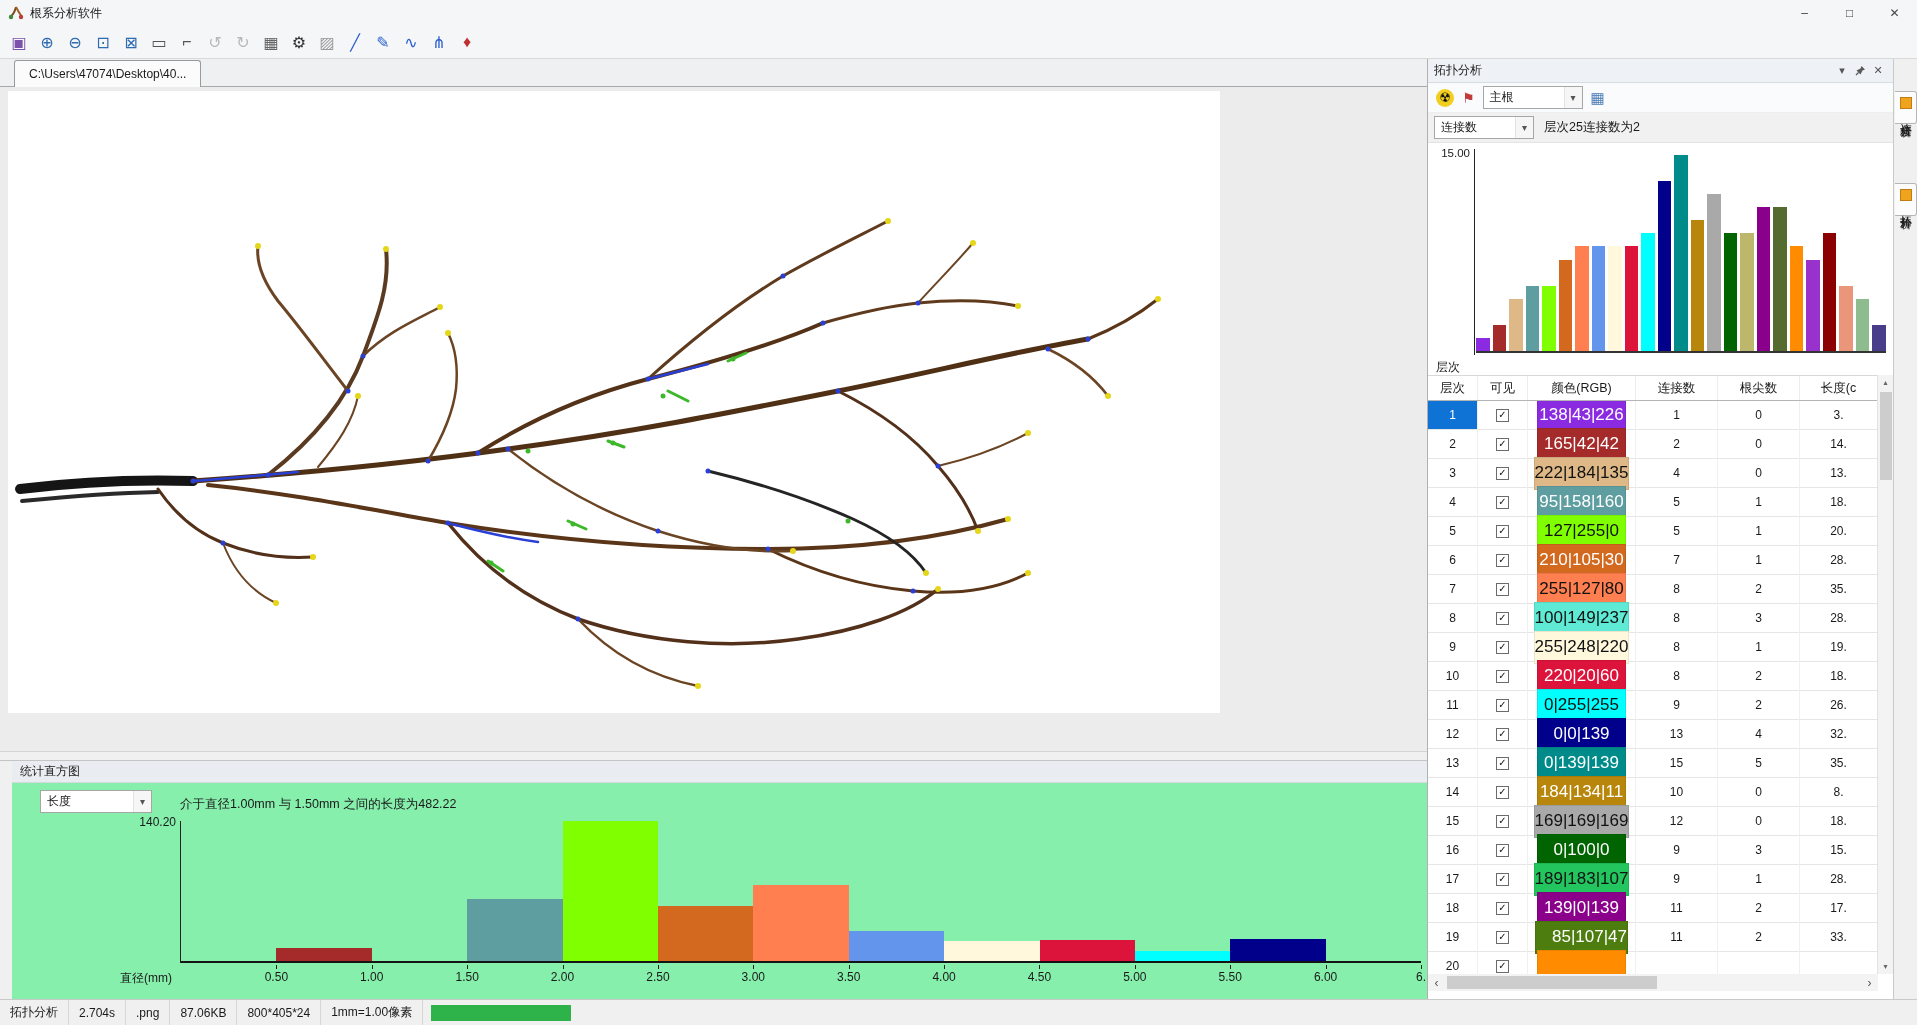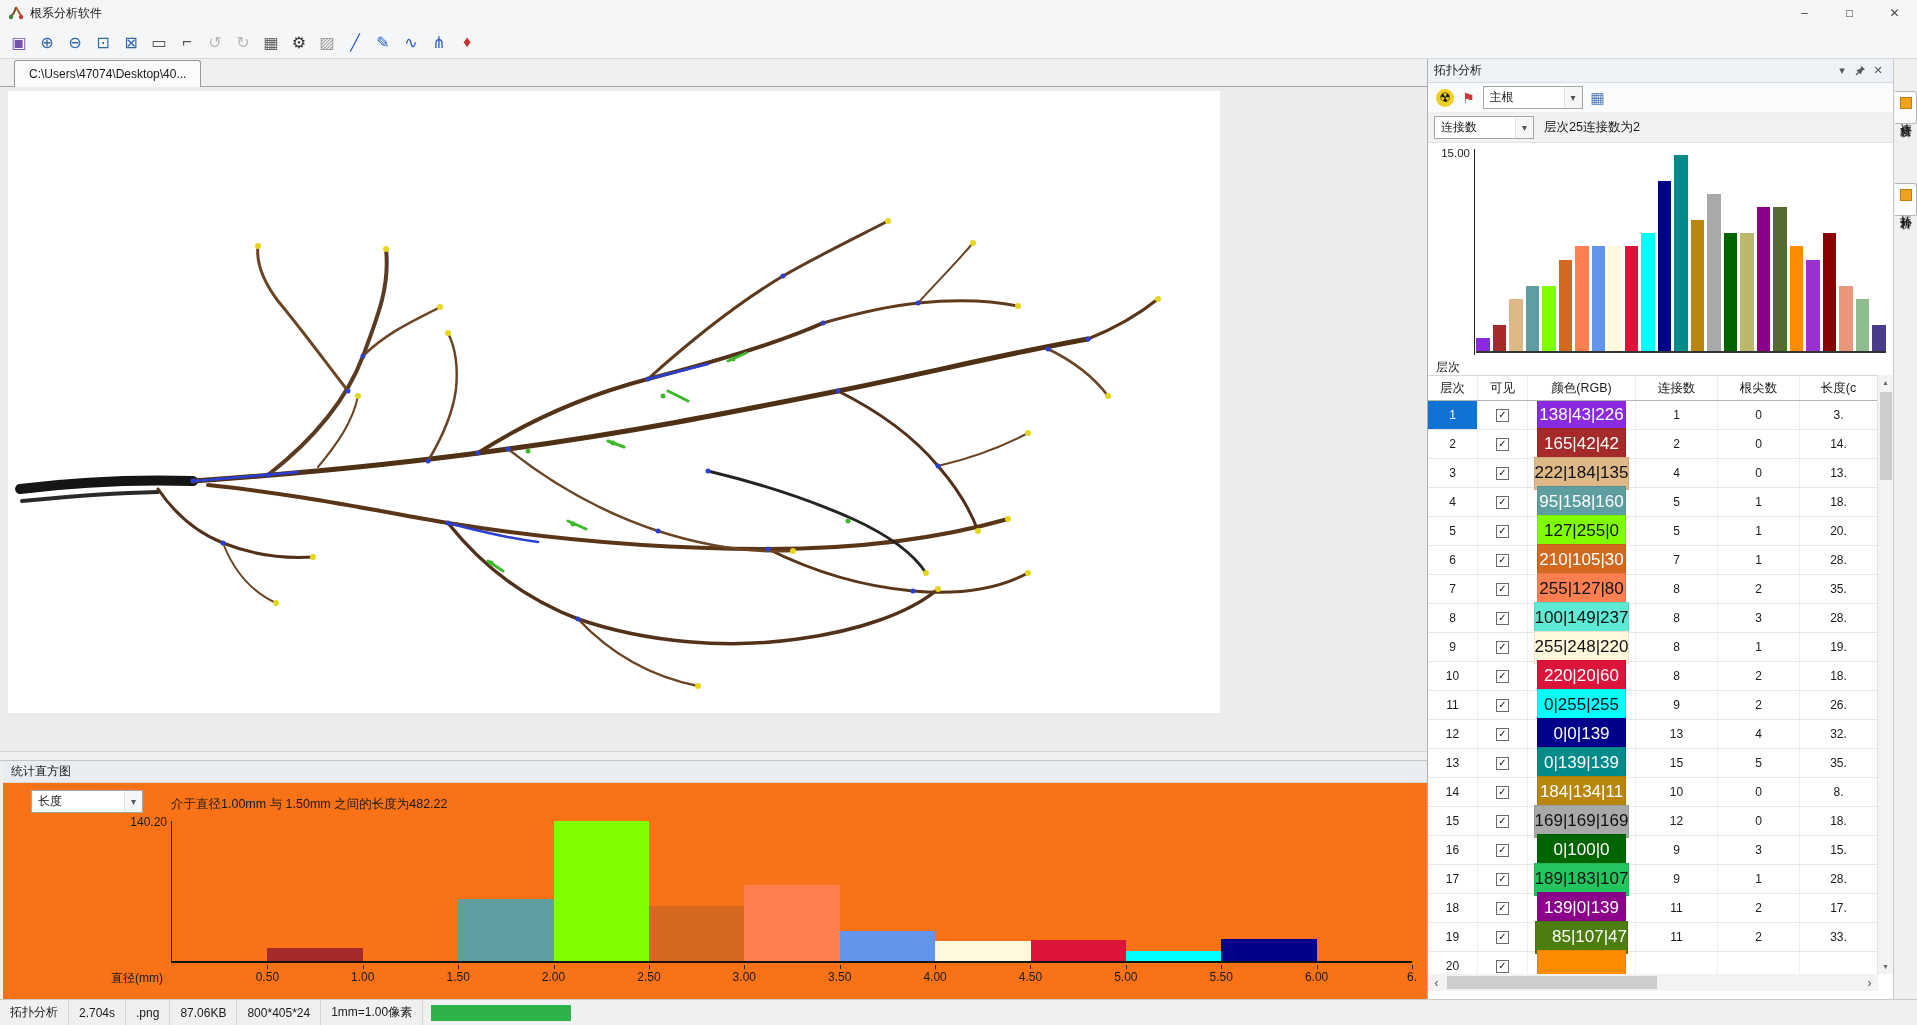--- a/index.html
+++ b/index.html
@@ -15,21 +15,21 @@
 #toolbar{position:absolute;left:0;top:26px;width:1917px;height:33px;background:#f5f6f7;border-bottom:1px solid #d9d9d9;display:flex;align-items:center;padding-left:6px;gap:2px}
 .tbicon{width:26px;height:26px;display:flex;align-items:center;justify-content:center;font-size:16px;border-radius:3px}
 
 #tabstrip{position:absolute;left:0;top:59px;width:1427px;height:28px;background:#eef0f1;border-bottom:1px solid #a8a8a8}
 .doc-tab{position:absolute;left:14px;top:1px;height:27px;background:#fbfbfb;border:1px solid #9a9a9a;border-bottom:none;border-radius:3px 3px 0 0;display:flex;align-items:center;padding:0 14px;font-size:12px}
 
 #canvas-area{left:0;top:87px;width:1427px;height:664px;background:#ececec;overflow:hidden}
 #root-image{position:absolute;left:8px;top:4px;width:1212px;height:622px;background:#fff}
 #splitter{left:0;top:751px;width:1427px;height:10px;background:#f0f0f0;border-top:1px solid #d4d4d4;border-bottom:1px solid #c4c4c4}
 
-#hist-panel{left:3px;top:761px;width:1427px;height:238px;background:#f97316}
+#hist-panel{left:12px;top:761px;width:1427px;height:238px;background:#86efac}
 #hist-header{height:22px;background:#e9edf2;border-bottom:1px solid #d5d9de;display:flex;align-items:center;padding-left:8px;font-size:12px}
 #hist-controls{position:absolute;left:0;top:26px;width:1427px;height:26px;display:flex;align-items:flex-end}
 .combo{height:23px;background:#fff;border:1px solid #a6a6a6;display:flex;align-items:center;font-size:12px}
 .combo .cval{flex:1;padding:0 6px;white-space:nowrap}
 .combo .carr{width:18px;height:100%;display:flex;align-items:center;justify-content:center;color:#555;font-size:10px;border-left:1px solid #e3e3e3;background:#f6f6f6}
 #hist-info{font-size:12.5px;margin-left:28px}
 #hist-chart{position:absolute;left:0;top:52px;width:1427px;height:186px}
 #hist-ylabel{position:absolute;left:100px;top:2px;width:64px;text-align:right;font-size:12px}
 #hist-yaxis{position:absolute;left:168px;top:8px;width:1px;height:142px;background:#222}
 #hist-plot{position:absolute;left:169px;top:10px;width:1240px;height:140px;border-bottom:2px solid #141414;display:flex;align-items:flex-end}

